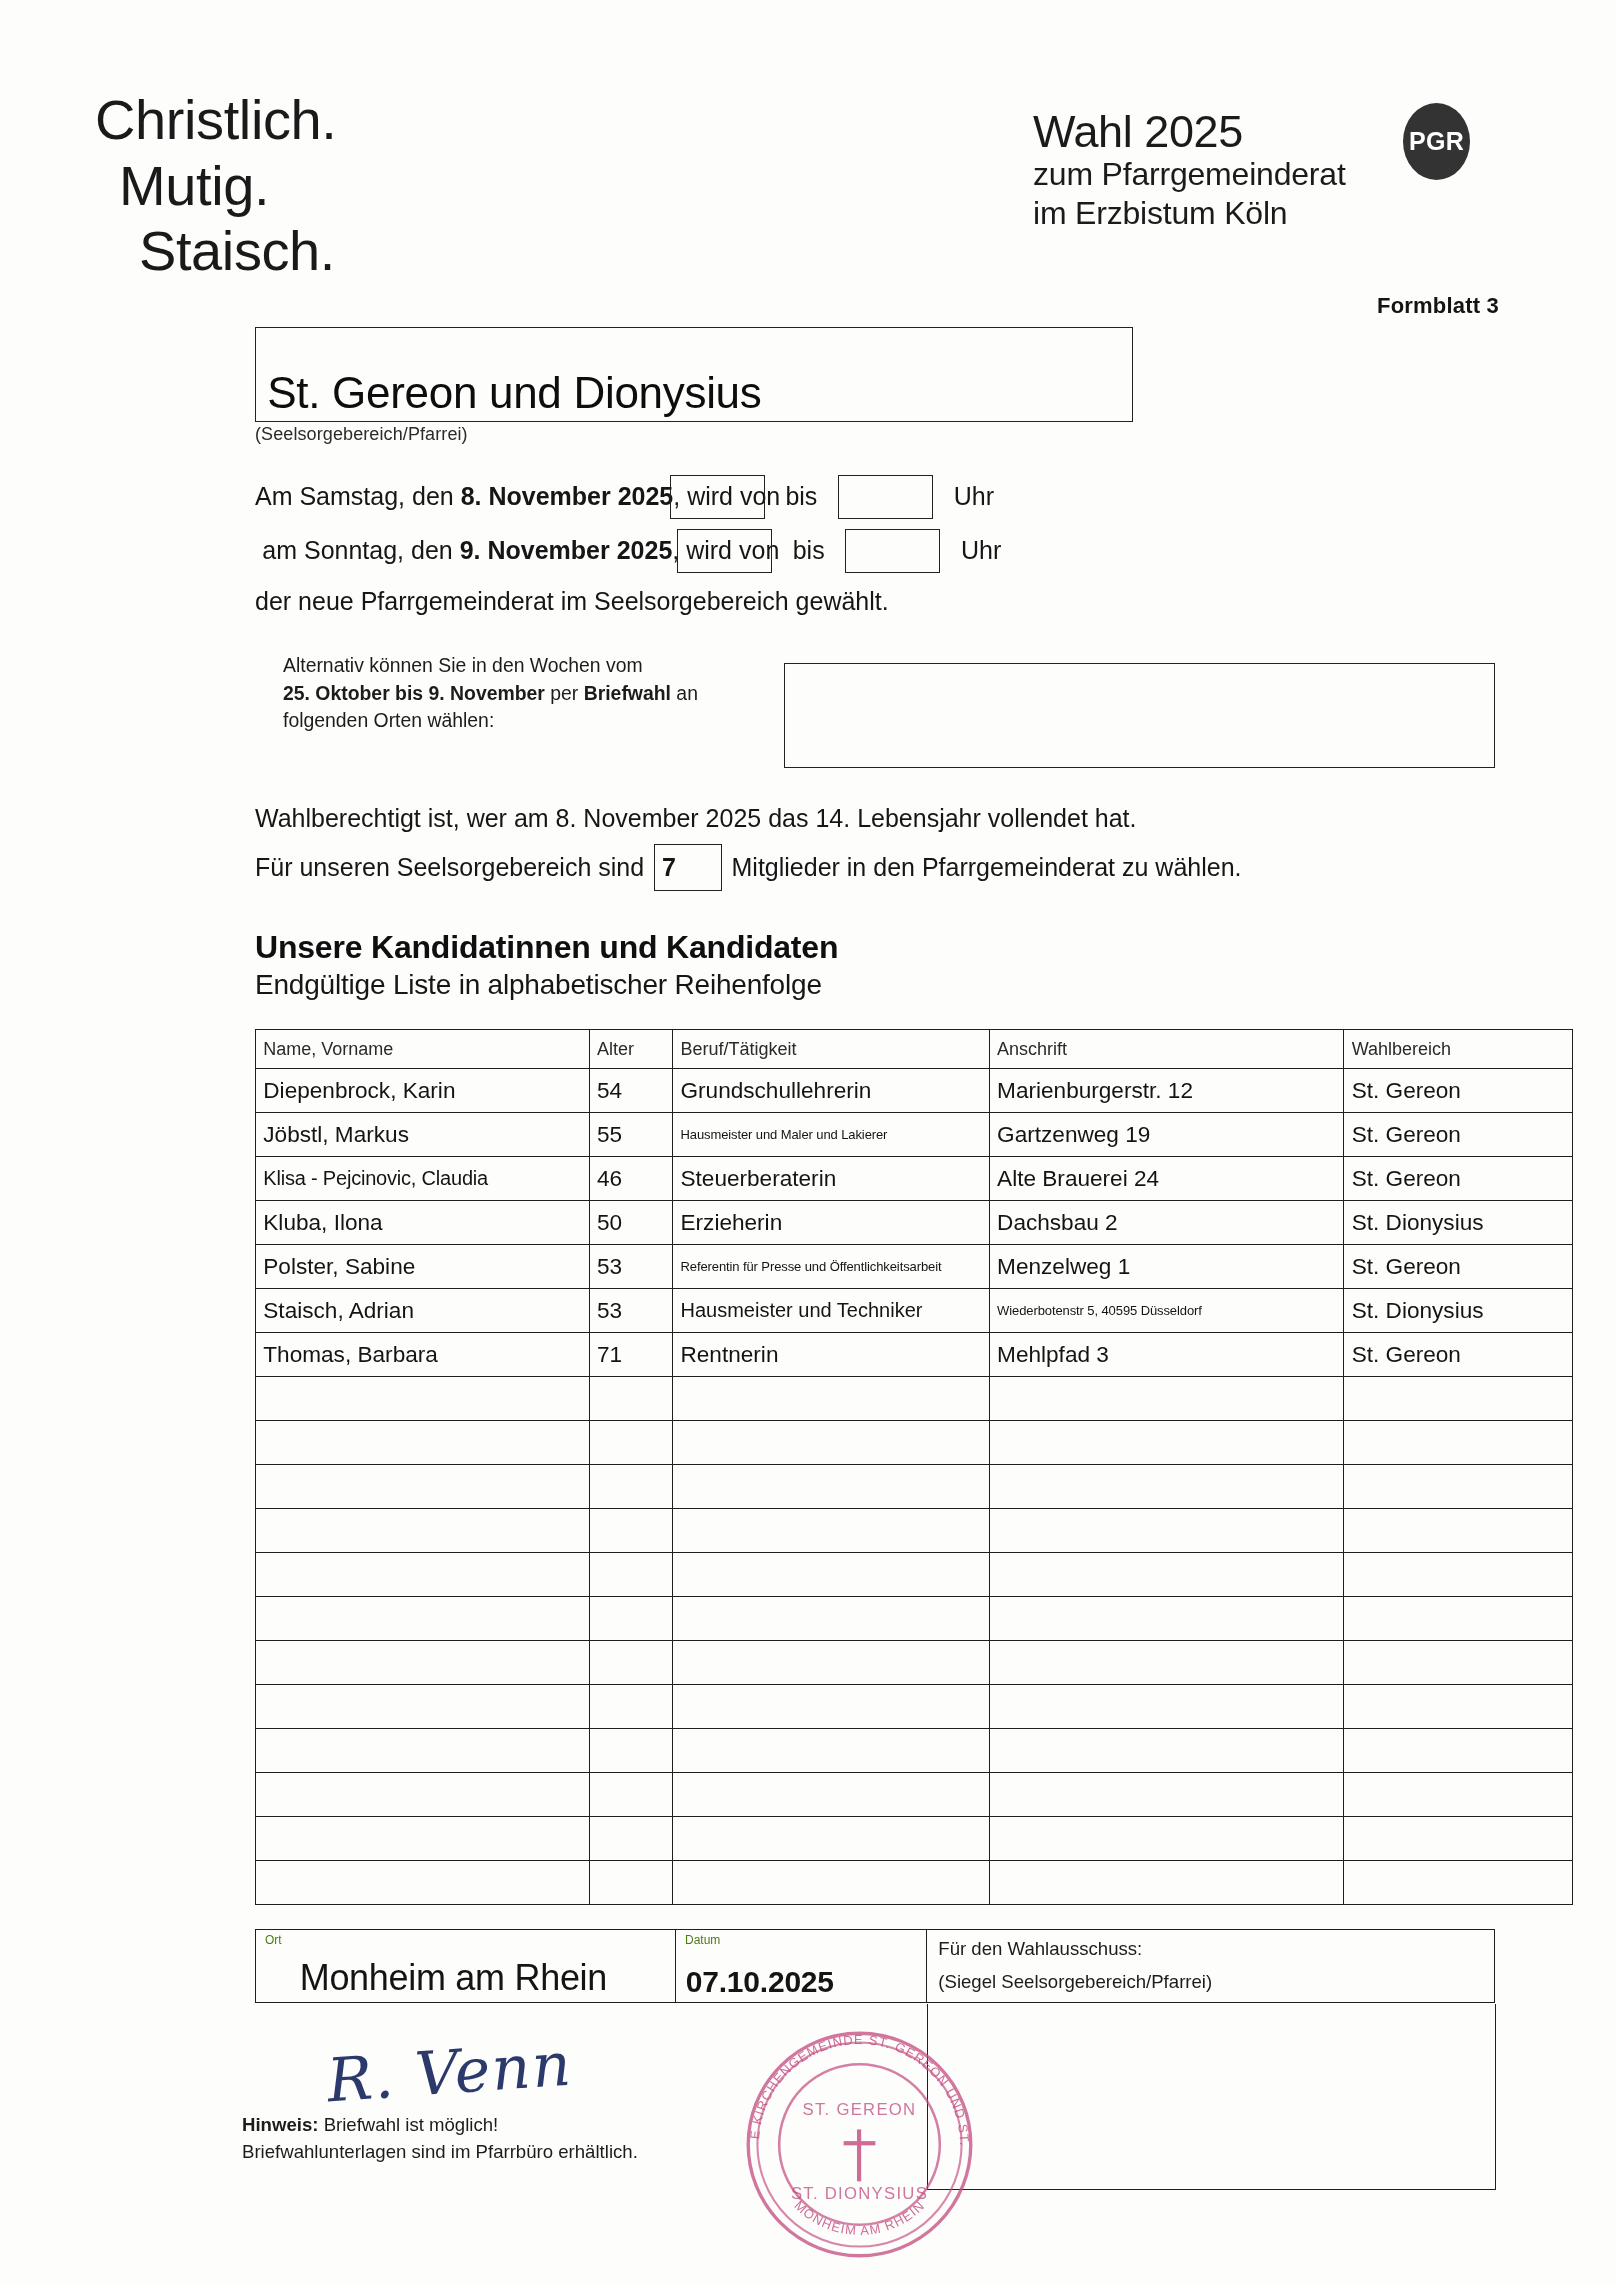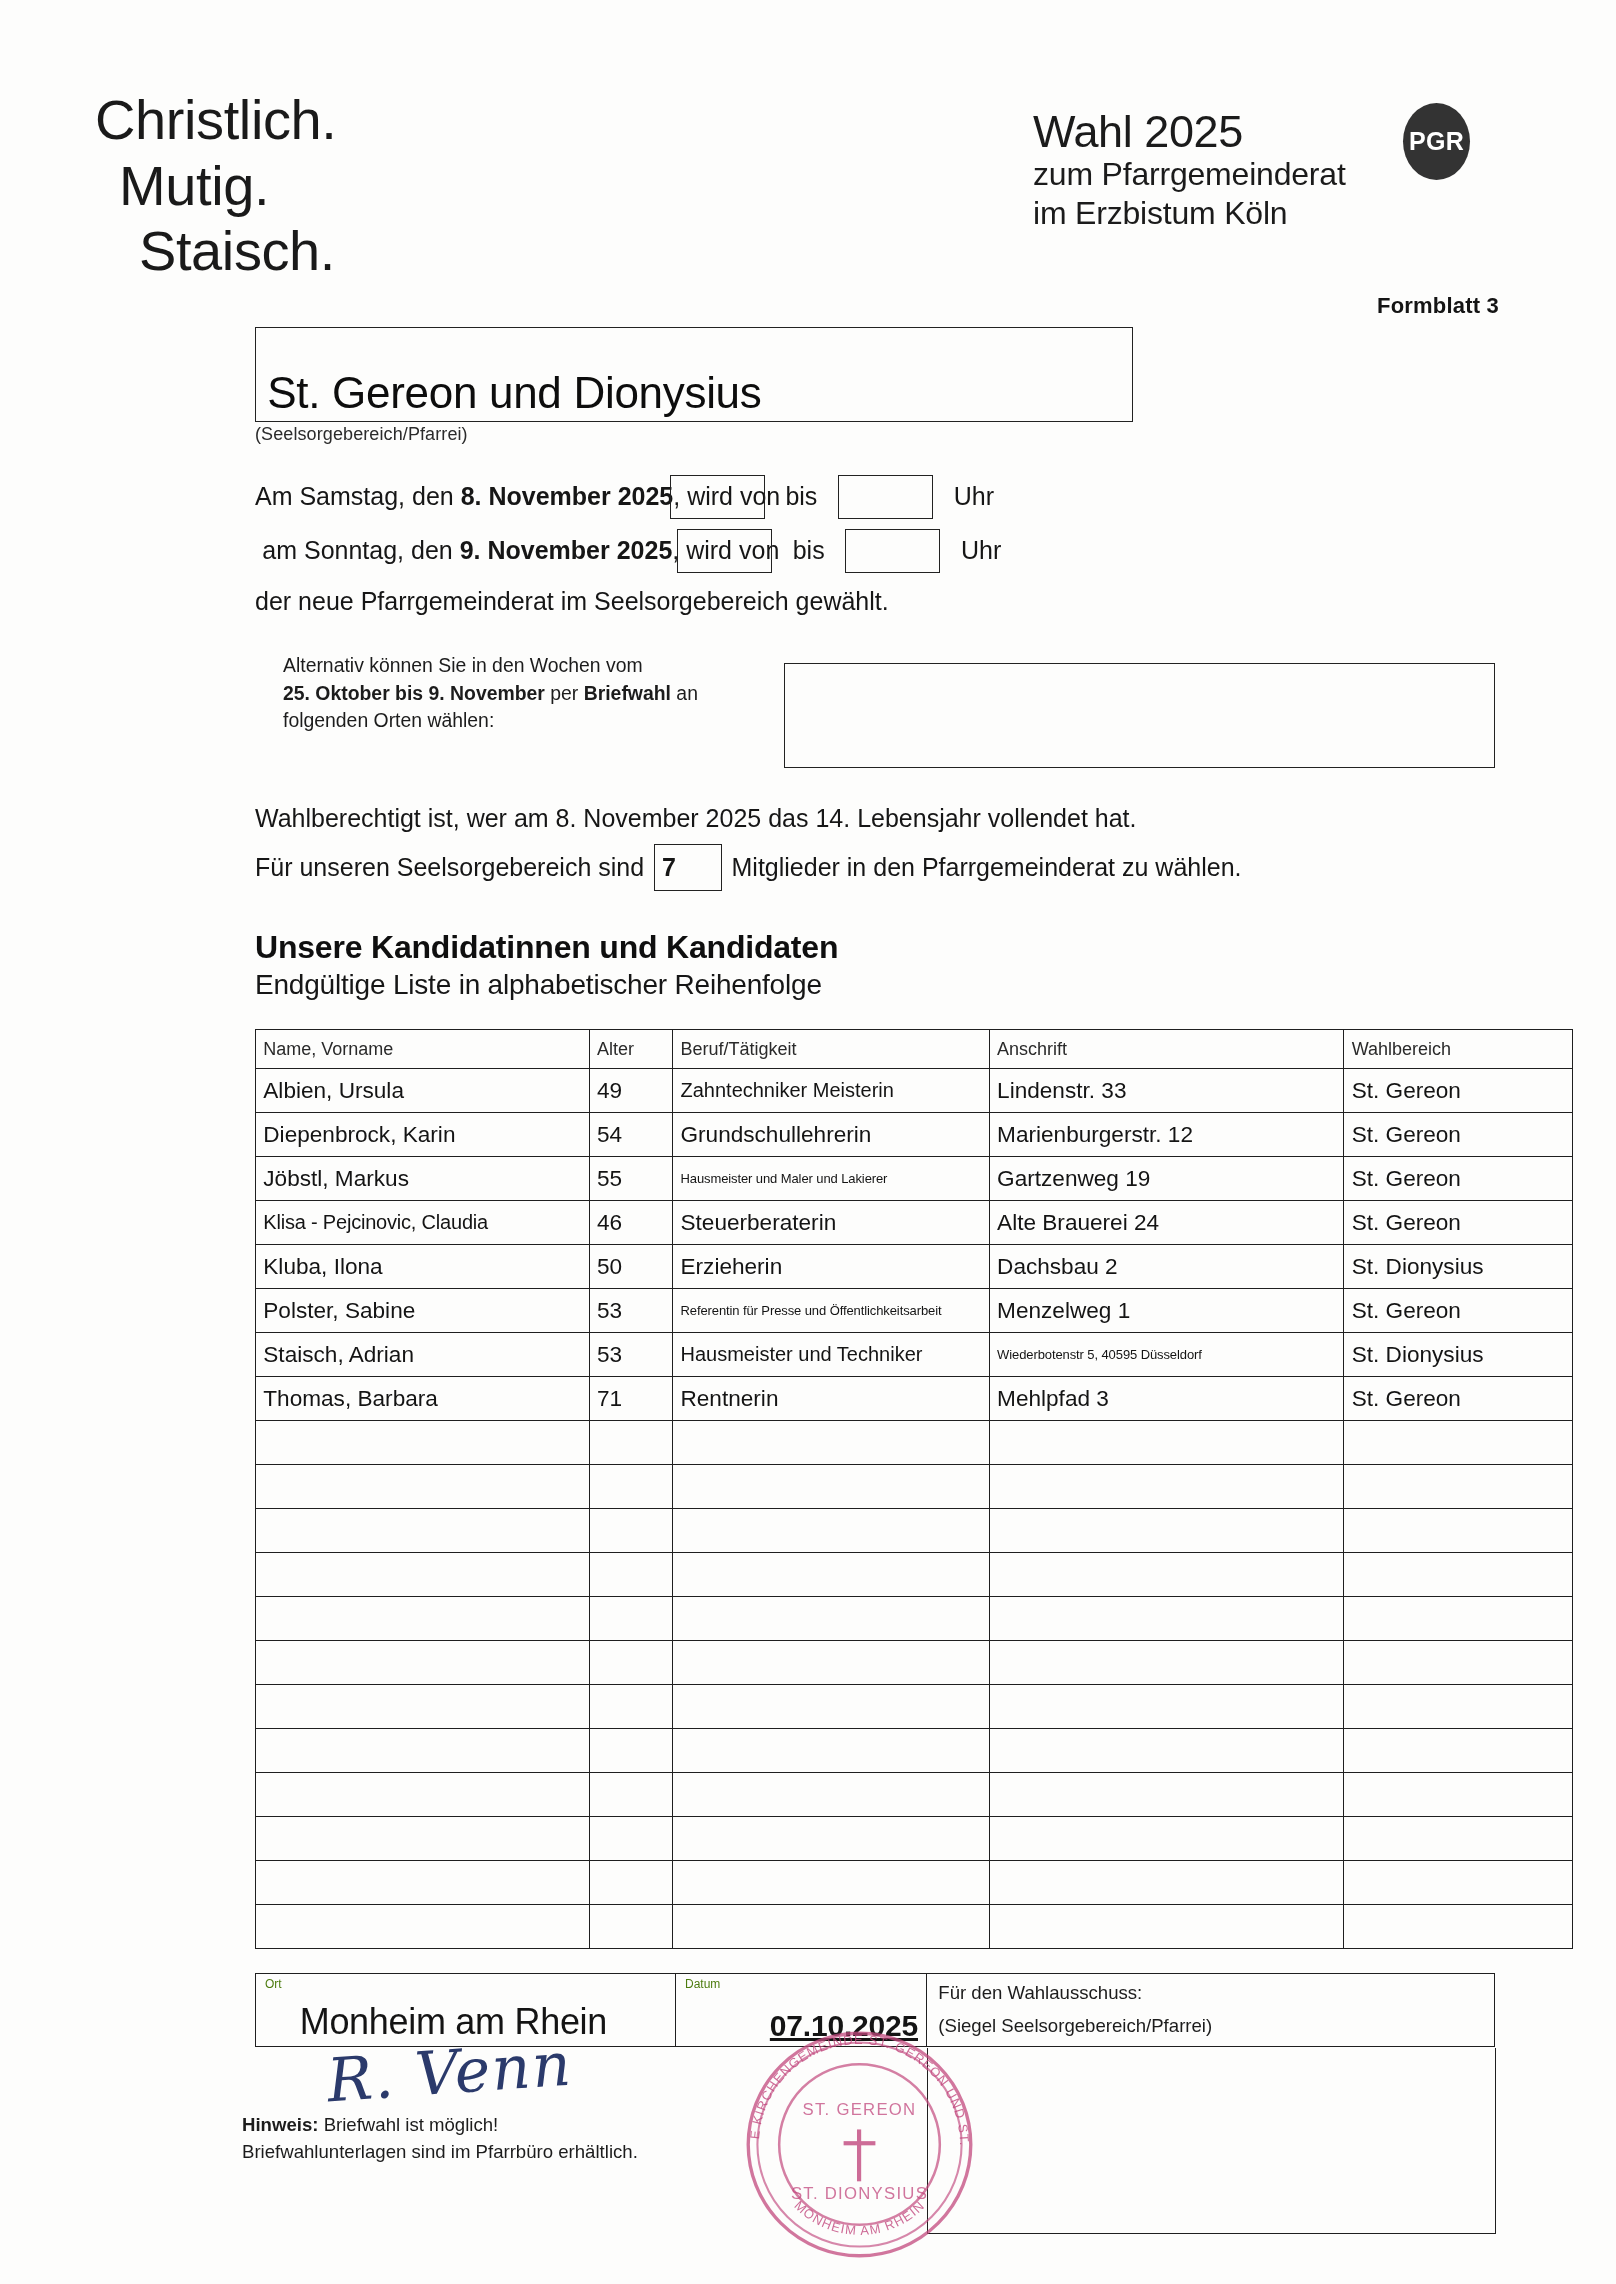--- a/index.html
+++ b/index.html
@@ -250,21 +250,21 @@
     position: relative;
   }
   .f-ort, .f-datum {
     border-right: 1.5px solid #1f1f1f;
     box-sizing: border-box;
     position: relative;
     display: flex;
     align-items: flex-end;
   }
   .f-ort { width: 420px; padding: 0 0 4.8px 9.7px; }
-  .f-datum { width: 251px; padding: 0 0 4.8px 9.7px; justify-content: flex-end; padding-right: 8px; text-decoration: underline;}
+  .f-datum { width: 251px; padding: 0 0 4.8px 9.7px; justify-content: flex-start; padding-right: 8px;}
   .f-right { flex: 1; padding: 8px 0 0 11.3px; }
   .f-label {
     position: absolute;
     top: 3.2px;
     left: 9px;
     font-size: 12px;
     color: #4d7c0f;
   }
   .f-value-ort {
     font-size: 36px;
@@ -403,27 +403,20 @@
       <thead>
         <tr>
           <th class="c-name">Name, Vorname</th>
           <th class="c-age">Alter</th>
           <th class="c-job">Beruf/Tätigkeit</th>
           <th class="c-addr">Anschrift</th>
           <th class="c-area">Wahlbereich</th>
         </tr>
       </thead>
       <tbody>
-          <tr>
-            <td class="c-name">Albien, Ursula</td>
-            <td class="c-age">49</td>
-            <td class="c-job small">Zahntechniker Meisterin</td>
-            <td class="c-addr">Lindenstr. 33</td>
-            <td class="c-area">St. Gereon</td>
-          </tr>
           <tr>
             <td class="c-name">Diepenbrock, Karin</td>
             <td class="c-age">54</td>
             <td class="c-job">Grundschullehrerin</td>
             <td class="c-addr">Marienburgerstr. 12</td>
             <td class="c-area">St. Gereon</td>
           </tr>
           <tr>
             <td class="c-name">Jöbstl, Markus</td>
             <td class="c-age">55</td>

